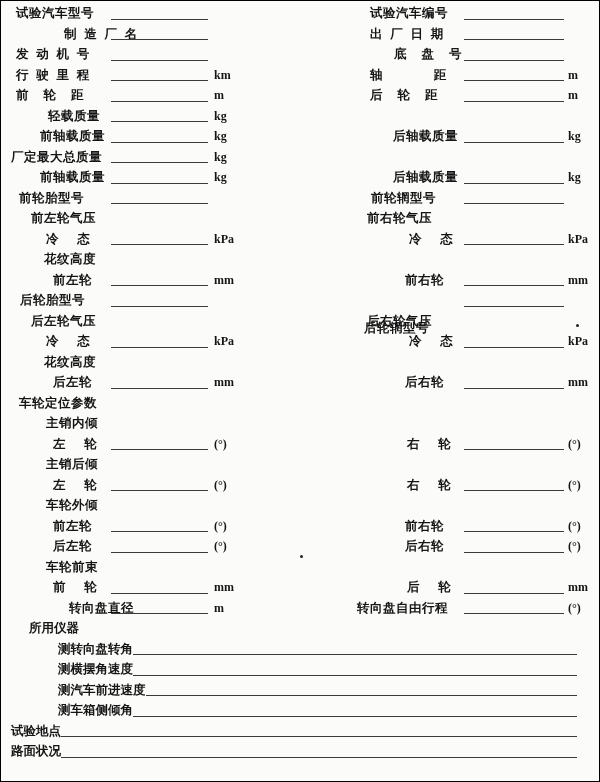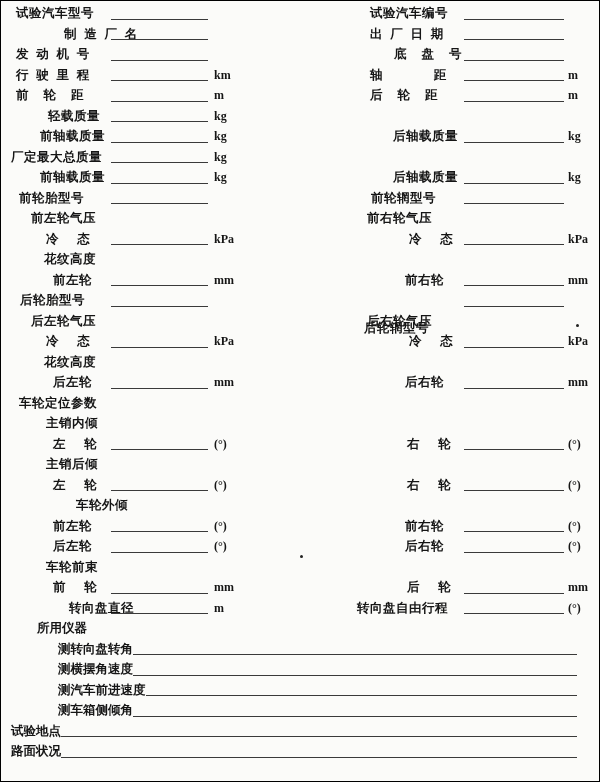--- a/index.html
+++ b/index.html
@@ -192,21 +192,21 @@
       </div>
       <div class="row">
         <span class="lbl" style="left: 52px;">左     轮</span>
         <span class="fline" style="left: 110px; width: 97px;"></span>
         <span class="unit" style="left: 213px;">(°)</span>
         <span class="lbl" style="left: 406px;">右     轮</span>
         <span class="fline" style="left: 463px; width: 100px;"></span>
         <span class="unit" style="left: 567px;">(°)</span>
       </div>
       <div class="row">
-        <span class="lbl" style="left: 45px; margin-left: 30px;">车轮外倾</span>
+        <span class="lbl" style="left: 45px;">车轮外倾</span>
       </div>
       <div class="row">
         <span class="lbl" style="left: 52px;">前左轮</span>
         <span class="fline" style="left: 110px; width: 97px;"></span>
         <span class="unit" style="left: 213px;">(°)</span>
         <span class="lbl" style="left: 404px;">前右轮</span>
         <span class="fline" style="left: 463px; width: 100px;"></span>
         <span class="unit" style="left: 567px;">(°)</span>
       </div>
       <div class="row">
@@ -232,21 +232,21 @@
         <span class="lbl" style="left: 32px; padding-left: 36px;">转向盘直径</span>
         <span class="fline" style="left: 110px; width: 97px;"></span>
         <span class="unit" style="left: 213px;">m</span>
         <span class="lbl" style="left: 356px;">转向盘自由行程</span>
         <span class="fline" style="left: 463px; width: 100px;"></span>
         <span class="unit" style="left: 567px;">(°)</span>
       </div>
     </div>
   <div id="bottom">
       <div class="brow">
-        <span class="blbl" style="margin-left: 36px;">所用仪器</span>
+        <span class="blbl" style="margin-left: 28px;">所用仪器</span>
       </div>
       <div class="brow">
         <span class="blbl" style="margin-left: 57px;">测转向盘转角</span>
         <span class="bline"></span>
       </div>
       <div class="brow">
         <span class="blbl" style="margin-left: 57px;">测横摆角速度</span>
         <span class="bline"></span>
       </div>
       <div class="brow">

